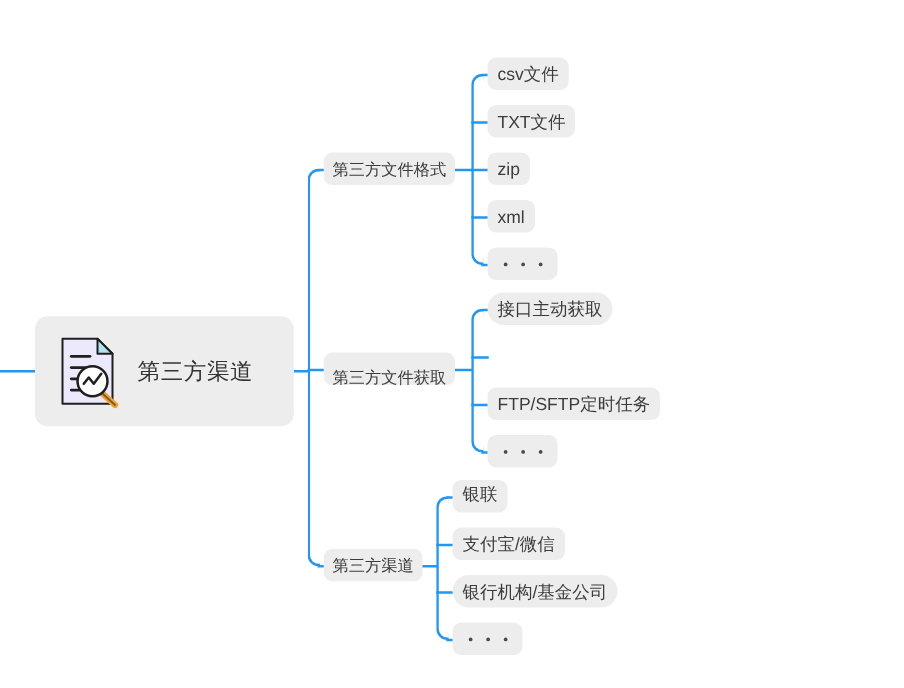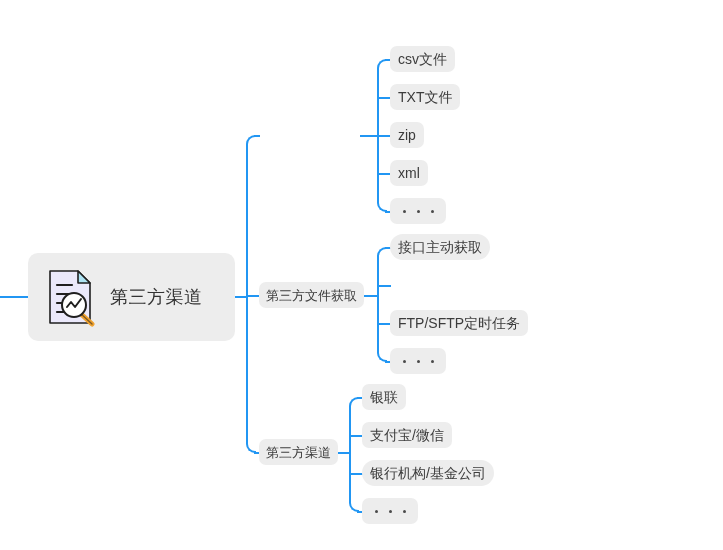--- a/index.html
+++ b/index.html
@@ -171,22 +171,25 @@
         <line x1="15" y1="45" x2="24" y2="45" stroke="#1f1f1f" stroke-width="2.2" stroke-linecap="round"></line>
         <line x1="38" y1="46" x2="50" y2="57" stroke="#f0a22e" stroke-width="5" stroke-linecap="round"></line>
         <line x1="38" y1="46" x2="50" y2="57" stroke="#1f1f1f" stroke-width="1.4" stroke-linecap="round" opacity="0.55"></line>
         <circle cx="32" cy="38" r="12" fill="#ffffff" stroke="#1f1f1f" stroke-width="2"></circle>
         <polyline points="25,40 29,35 33,40 39,32" fill="none" stroke="#1f1f1f" stroke-width="2" stroke-linecap="round" stroke-linejoin="round"></polyline>
       </svg>
     </span>
     <span class="node-label">第三方渠道</span>
   </div>
 
-
-  <div class="node branch" style="left:259px; top:282px;">
+  <div class="node branch" style="left:259px; top:122px;">
+    <span class="node-label">第三方文件格式</span>
+  </div>
+
+  <div class="node branch" style="left:259px; top:282px;align-items:flex-end;">
     <span class="node-label">第三方文件获取</span>
   </div>
 
   <div class="node branch" style="left:259px; top:439px;">
     <span class="node-label">第三方渠道</span>
   </div>
 
   <div class="node leaf" style="left:390px; top:46px;">
     <span class="node-label">csv文件</span>
   </div>
@@ -210,21 +213,21 @@
   </div>
   <div class="node leaf" style="left:390px; top:310px;">
     <span class="node-label">FTP/SFTP定时任务</span>
   </div>
   <div class="node ellipsis" style="left:390px; top:348px;">
     <i class="dot"></i>
     <i class="dot"></i>
     <i class="dot"></i>
   </div>
 
-  <div class="node leaf" style="left:362px; top:384px;">
+  <div class="node leaf" style="left:362px; top:384px;font-family:Liberation Mono, monospace;">
     <span class="node-label">银联</span>
   </div>
   <div class="node leaf" style="left:362px; top:422px;text-align:center;">
     <span class="node-label">支付宝/微信</span>
   </div>
   <div class="node leaf" style="left:362px; top:460px;border-radius:13px;">
     <span class="node-label">银行机构/基金公司</span>
   </div>
   <div class="node ellipsis" style="left:362px; top:498px;">
     <i class="dot"></i>

